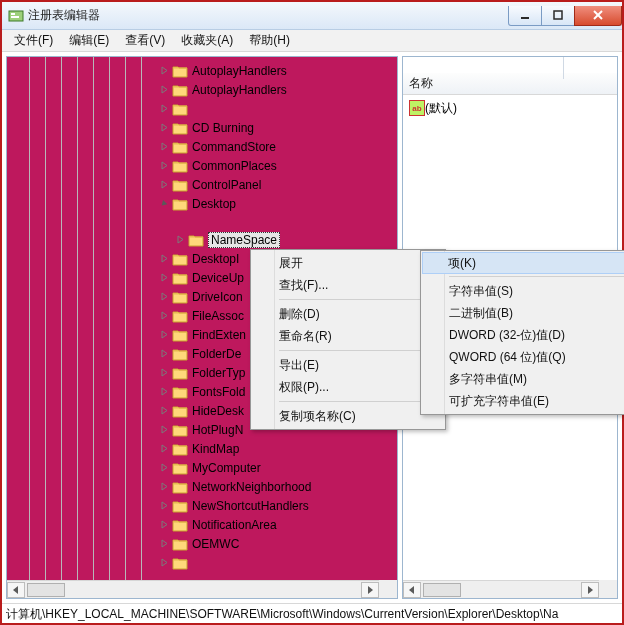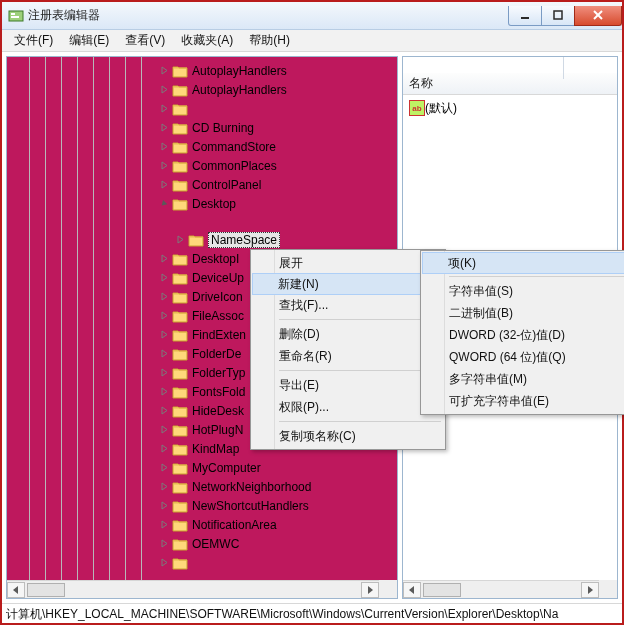--- a/index.html
+++ b/index.html
@@ -531,24 +531,20 @@
 
   </div>
 
   <div class="status">计算机\HKEY_LOCAL_MACHINE\SOFTWARE\Microsoft\Windows\CurrentVersion\Explorer\Desktop\Na</div>
 
   <div class="popup" id="ctx1" style="left:248px; top:227px; width:196px;margin-top:20px;">
     <div class="gutter"></div>
   <div class="item">
         <span>展开</span>
       </div>
-      <div class="item hover">
-        <span>新建(N)</span>
-        <span class="arrow">▶</span>
-      </div>
       <div class="item">
         <span>查找(F)...</span>
       </div>
       <div class="sep"></div>
       <div class="item">
         <span>删除(D)</span>
       </div>
       <div class="item">
         <span>重命名(R)</span>
       </div>

